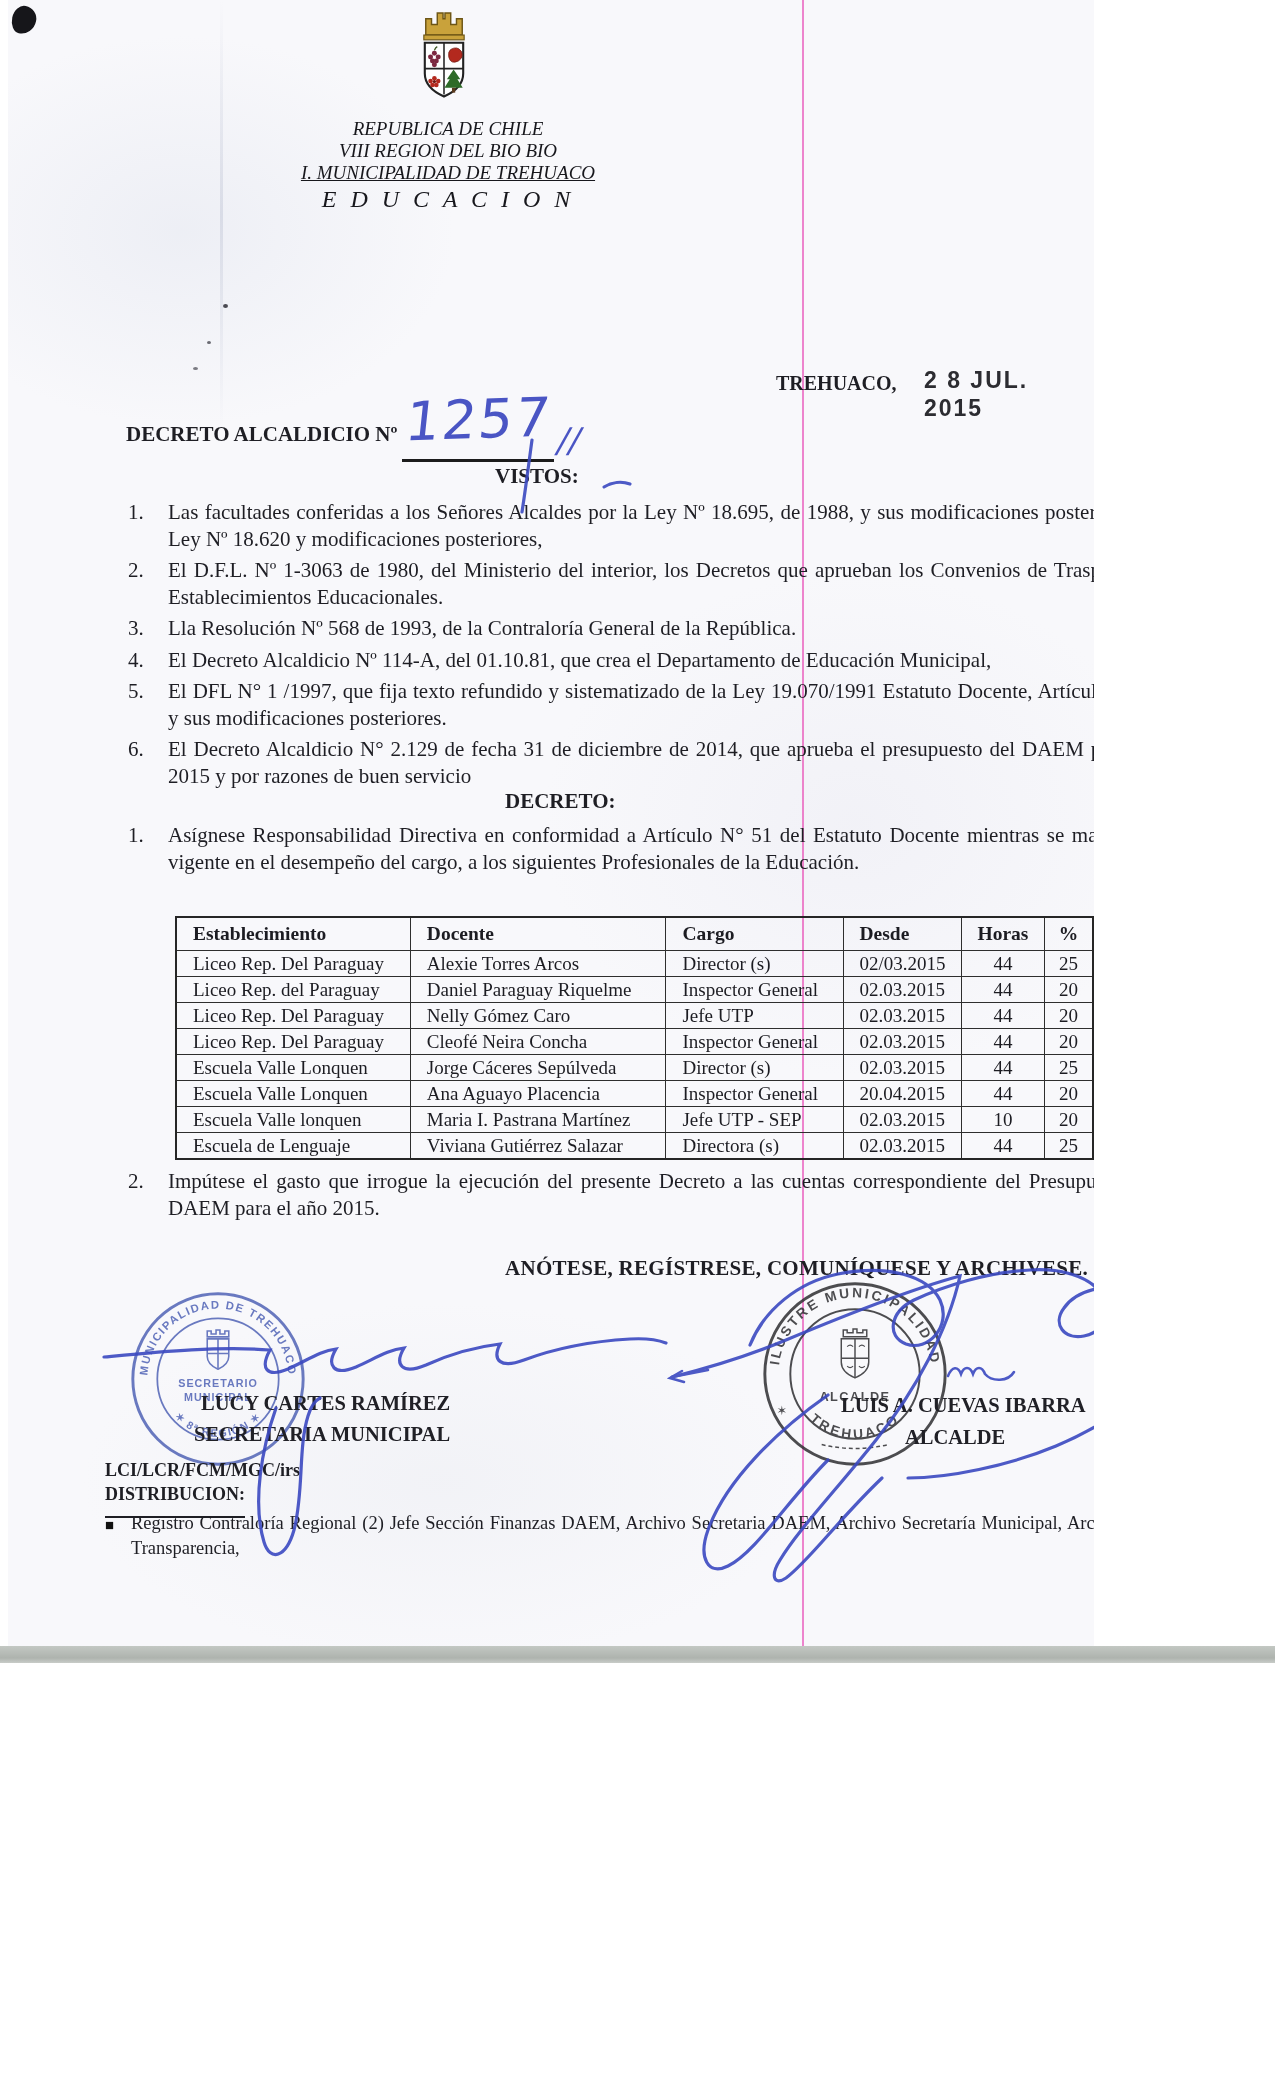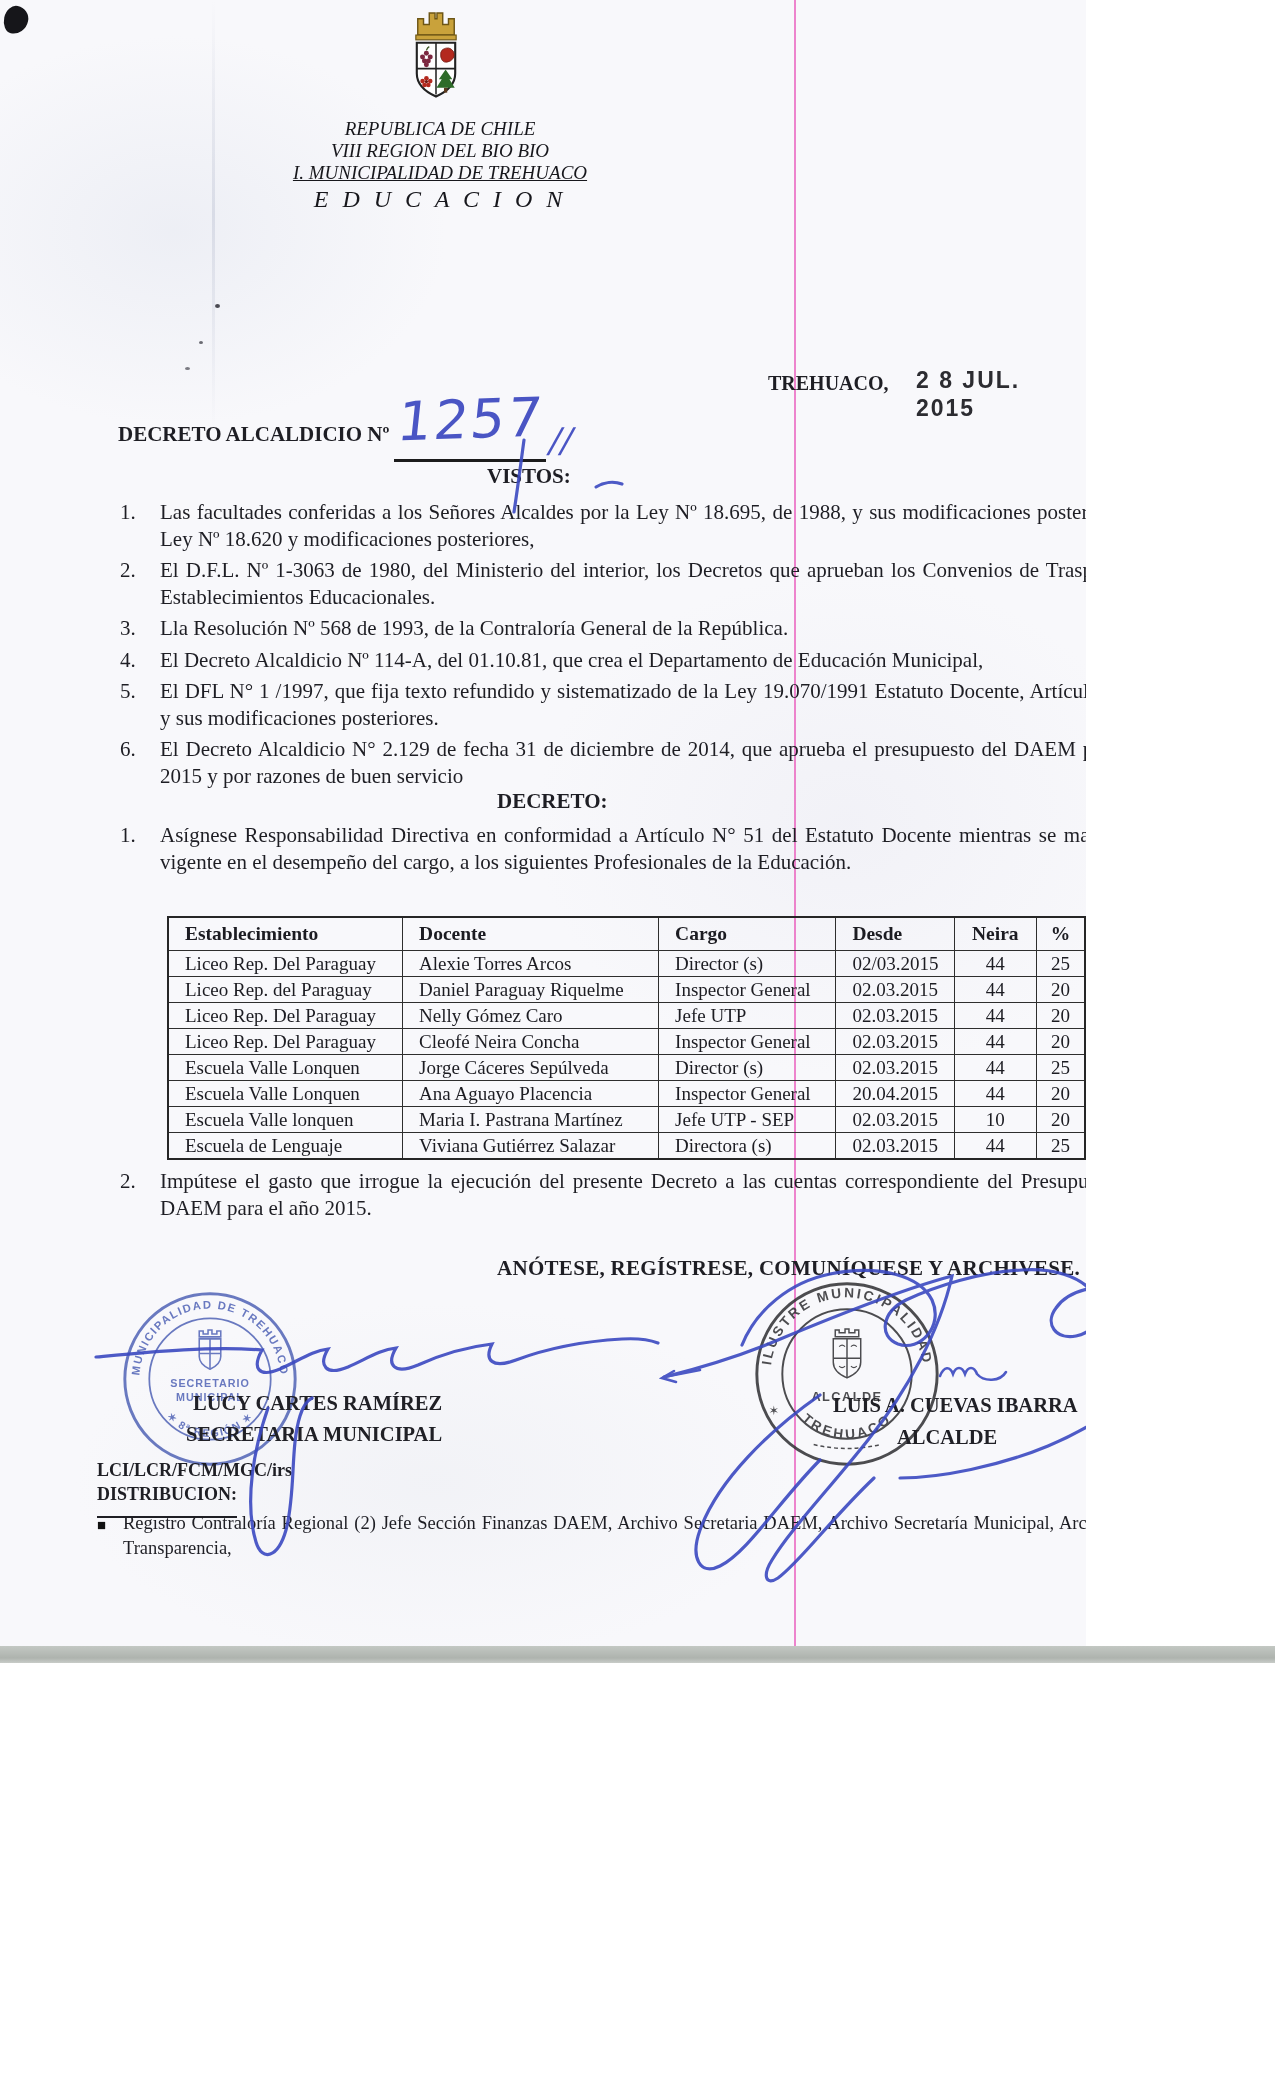--- a/index.html
+++ b/index.html
@@ -3,21 +3,21 @@
 <meta charset="utf-8">
 <style>
   html,body{margin:0;padding:0;}
   body{
     width:1275px;height:2100px;position:relative;background:#ffffff;
     font-family:"Liberation Serif",serif;color:#1e1e24;
   }
   .abs{position:absolute;}
   
   .scan{
-    position:absolute;left:0;top:0;width:1086px;height:1648px;overflow:hidden;
+    position:absolute;left:8px;top:0;width:1086px;height:1648px;overflow:hidden;
     background:
       radial-gradient(ellipse 420px 300px at 16% 14%, rgba(228,231,240,.55) 0%, rgba(228,231,240,0) 65%),
       radial-gradient(ellipse 520px 420px at 78% 50%, rgba(235,235,243,.5) 0%, rgba(235,235,243,0) 60%),
       radial-gradient(ellipse 600px 300px at 40% 90%, rgba(232,234,240,.4) 0%, rgba(232,234,240,0) 60%),
       #f8f8fb;
   }
   .scan-edge-shadow{position:absolute;left:0;top:1646px;width:1275px;height:17px;
     background:linear-gradient(180deg,#c3c8c3 0%,#aeb3ae 70%,#c8ccc8 100%);}
   .right-edge{position:absolute;top:0;left:1258px;width:17px;height:1648px;
     background:linear-gradient(90deg,rgba(160,165,162,0) 0%,rgba(160,165,162,.30) 100%);}
@@ -180,21 +180,21 @@
       <col style="width:127px">
         <col style="width:101px">
         <col style="width:64px">
     </colgroup>
     <tbody>
         <tr>
       <th>Establecimiento</th>
       <th>Docente</th>
       <th>Cargo</th>
       <th>Desde</th>
-      <th class="c">Neira</th>
+      <th class="c">Horas</th>
       <th class="c">%</th>
     </tr>
     <tr>
       <td>Liceo Rep. Del Paraguay</td>
       <td>Alexie Torres Arcos</td>
       <td>Director (s)</td>
       <td>02/03.2015</td>
       <td class="c">44</td>
       <td class="c">25</td>
     </tr>

